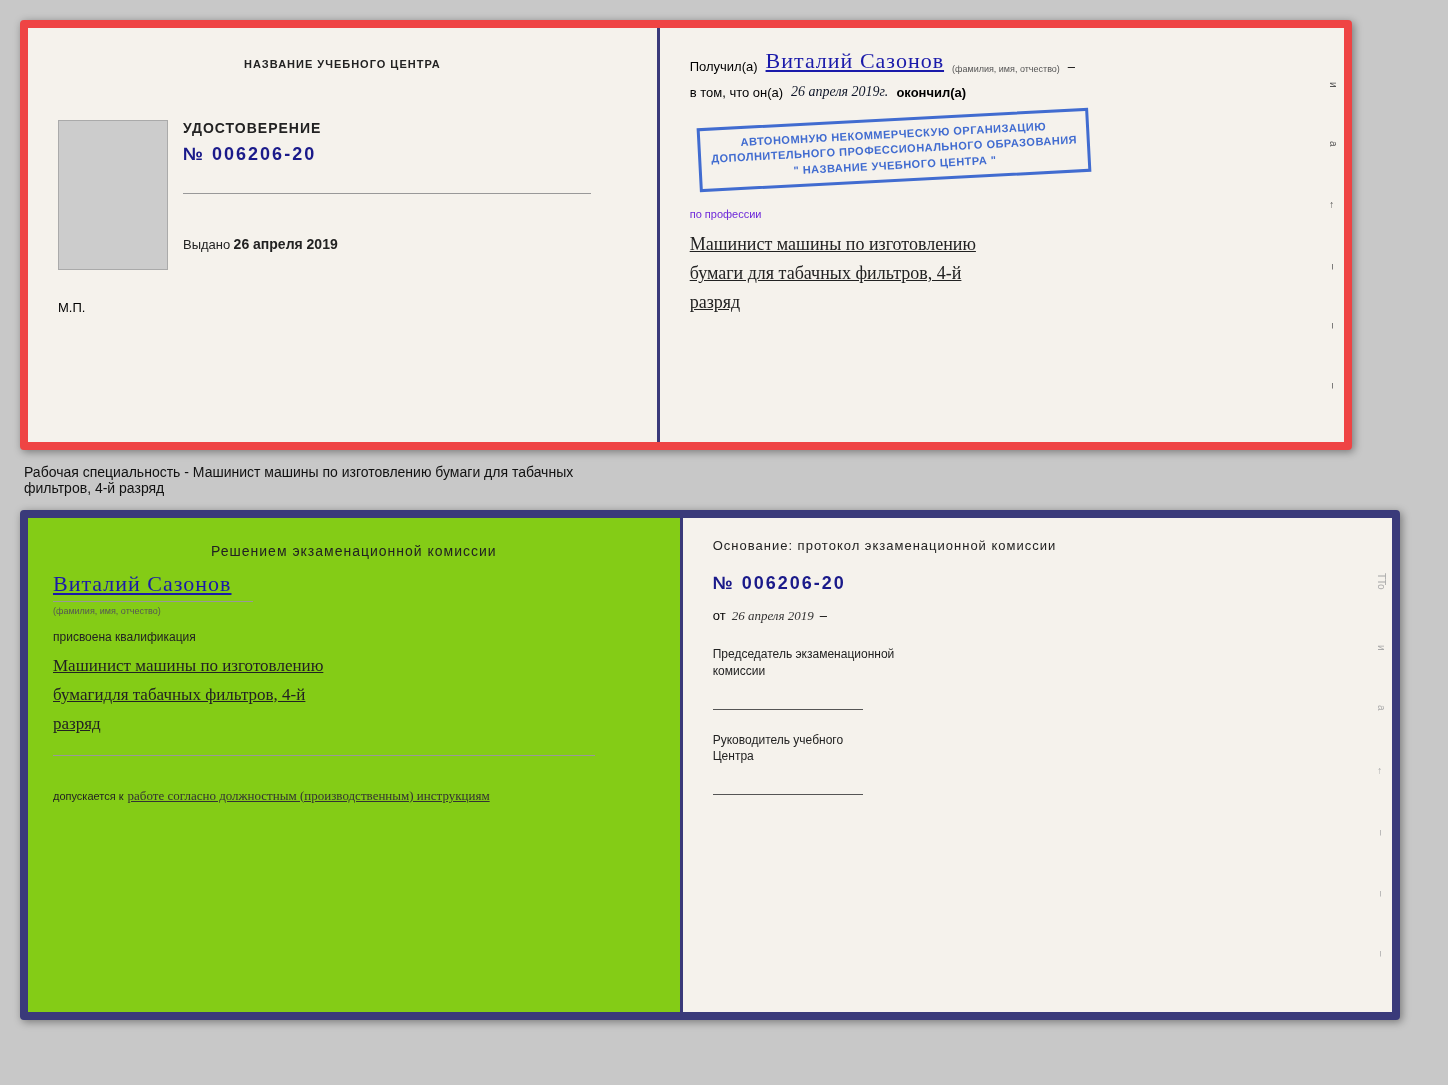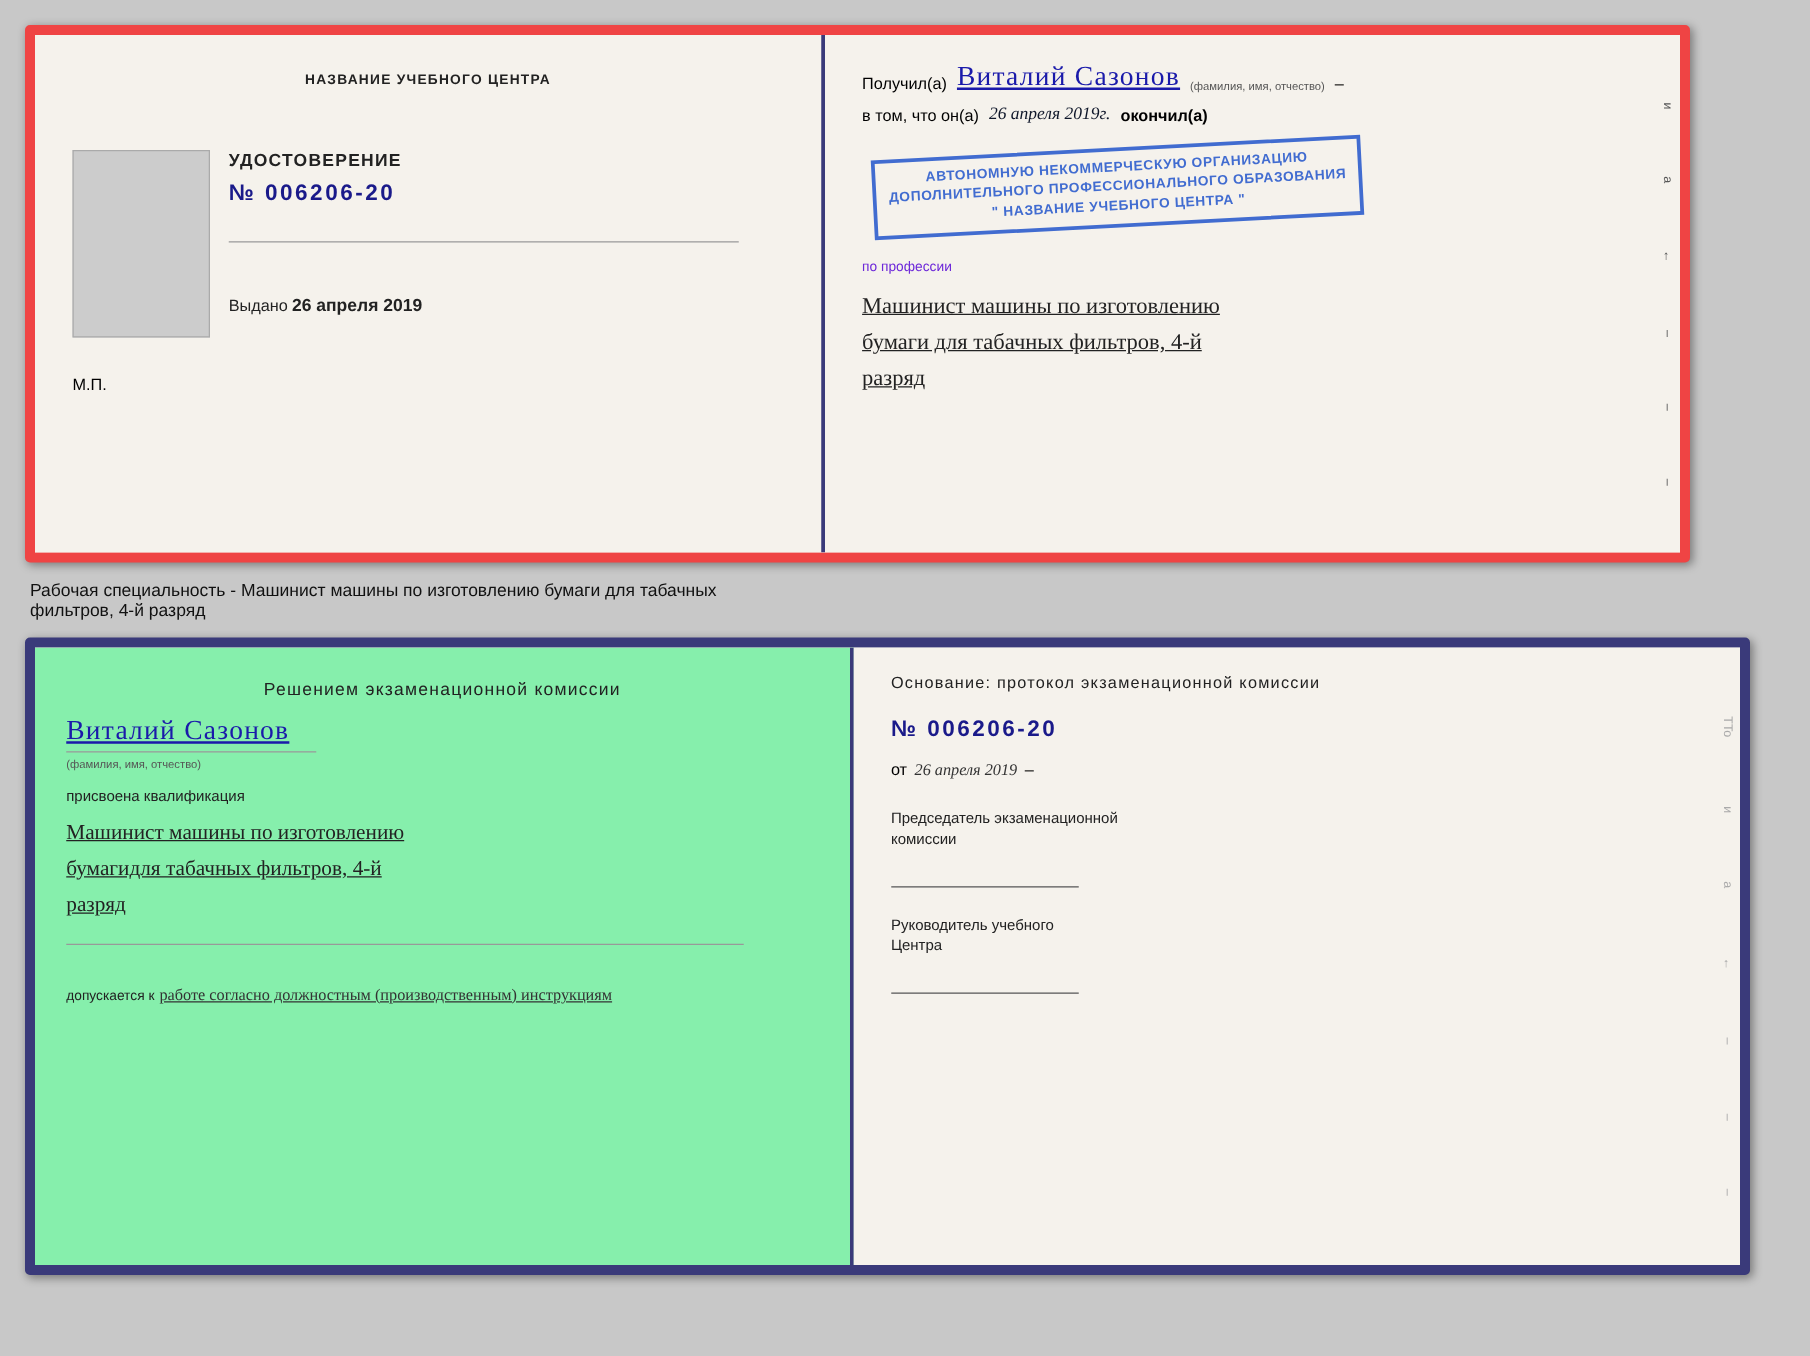--- a/index.html
+++ b/index.html
@@ -187,21 +187,21 @@
       box-shadow: 2px 2px 8px rgba(0,0,0,0.4);
     }
 
     .bottom-left {
       width: 48%;
       border-right: 3px solid #3a3a7a;
       padding: 25px 25px 20px 25px;
       display: flex;
       flex-direction: column;
       gap: 8px;
-      background: #86efac;
+      background: #84cc16;
     }
 
     .bottom-right {
       width: 52%;
       padding: 20px 25px 12px 30px;
       display: flex;
       flex-direction: column;
       gap: 10px;
       background: #f5f2ec;
       position: relative;

